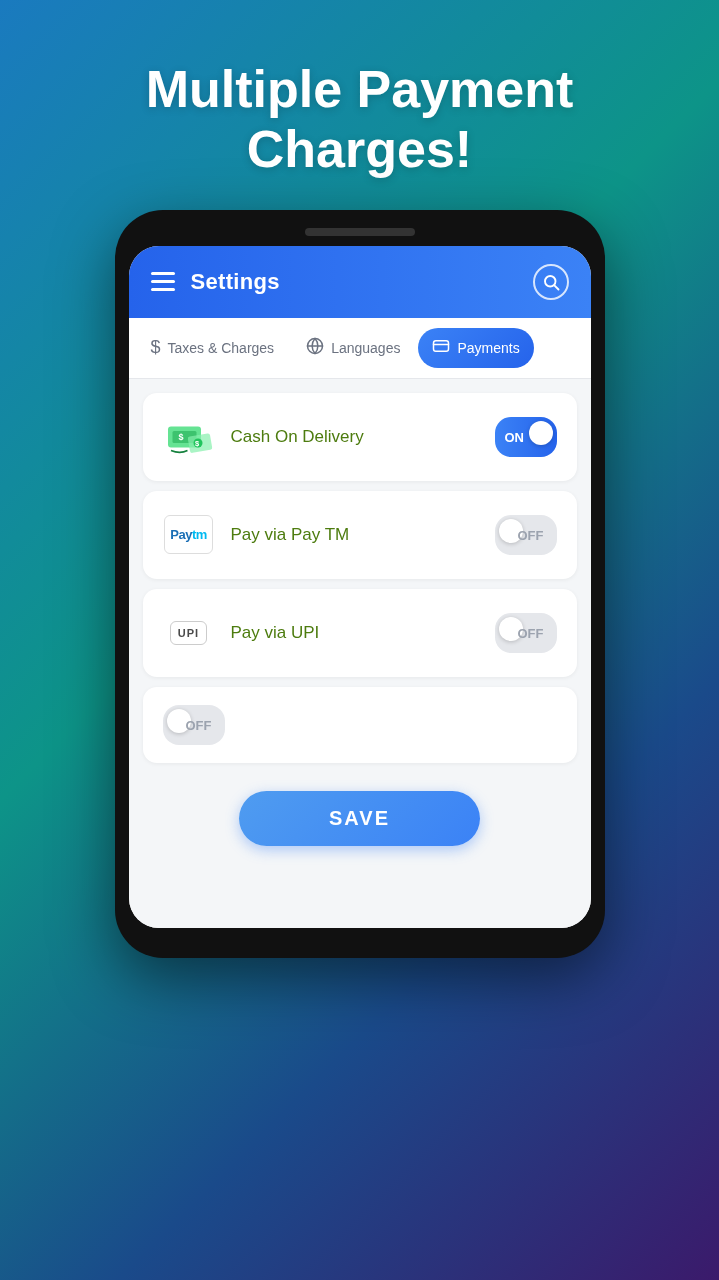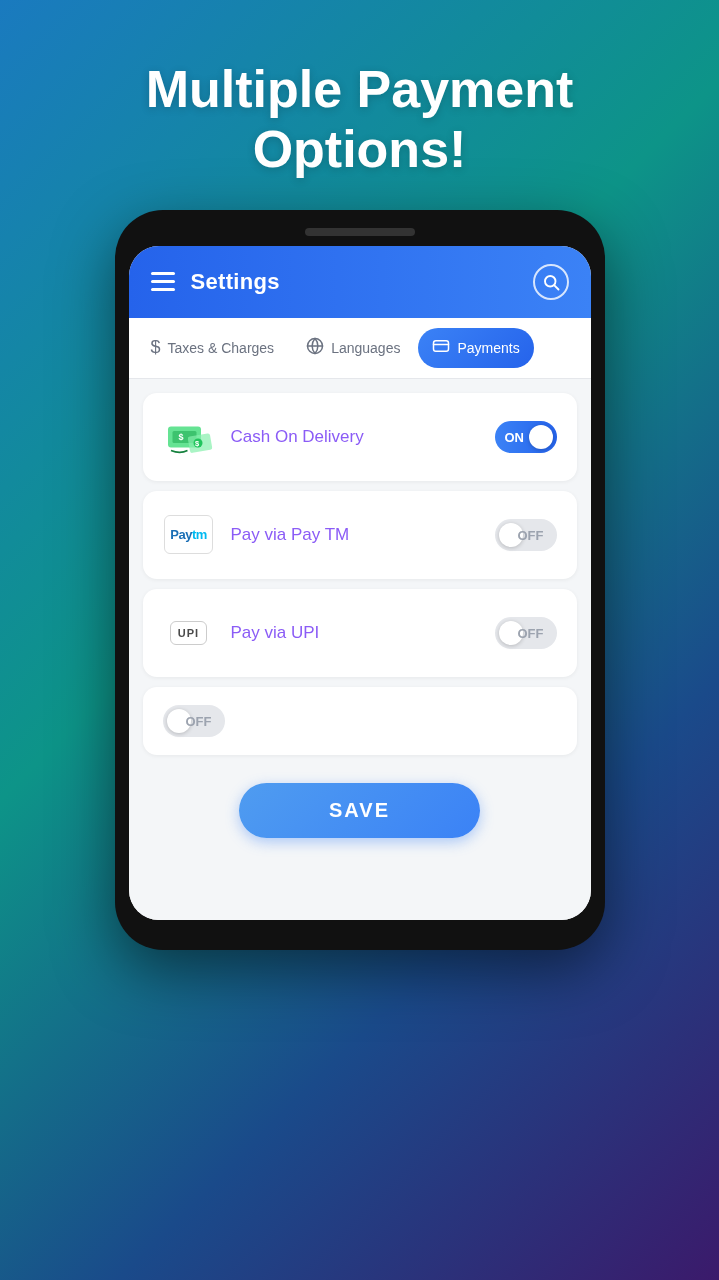--- a/index.html
+++ b/index.html
@@ -170,34 +170,34 @@
       display: flex;
       align-items: center;
       justify-content: center;
       border-radius: 10px;
       overflow: hidden;
     }
 
     .payment-label {
       font-size: 17px;
       font-weight: 500;
-      color: #8b5cf6;
+      color: #4d7c0f;
     }
 
     
     .toggle-wrap {
       display: flex;
       align-items: center;
       gap: 6px;
     }
 
     .toggle {
       position: relative;
       width: 62px;
-      height: 32px;
+      height: 40px;
       border-radius: 16px;
       cursor: pointer;
     }
 
     .toggle.on {
       background: linear-gradient(90deg, #3b82f6, #2563eb);
     }
 
     .toggle.off {
       background: #e5e7eb;
@@ -285,21 +285,21 @@
 
     
     .dollar-sign {
       font-size: 18px;
       color: #6b7280;
     }
   </style>
 </head>
 <body>
 
-<h1 class="hero-title">Multiple Payment Options!</h1>
+<h1 class="hero-title">Multiple Payment Charges!</h1>
 
 <div class="phone-wrapper">
   <div class="phone-notch"></div>
 
   <div class="phone-screen">
 
     <div class="app-header">
       <div class="header-left">
         <div class="hamburger-icon">
           <span></span>

